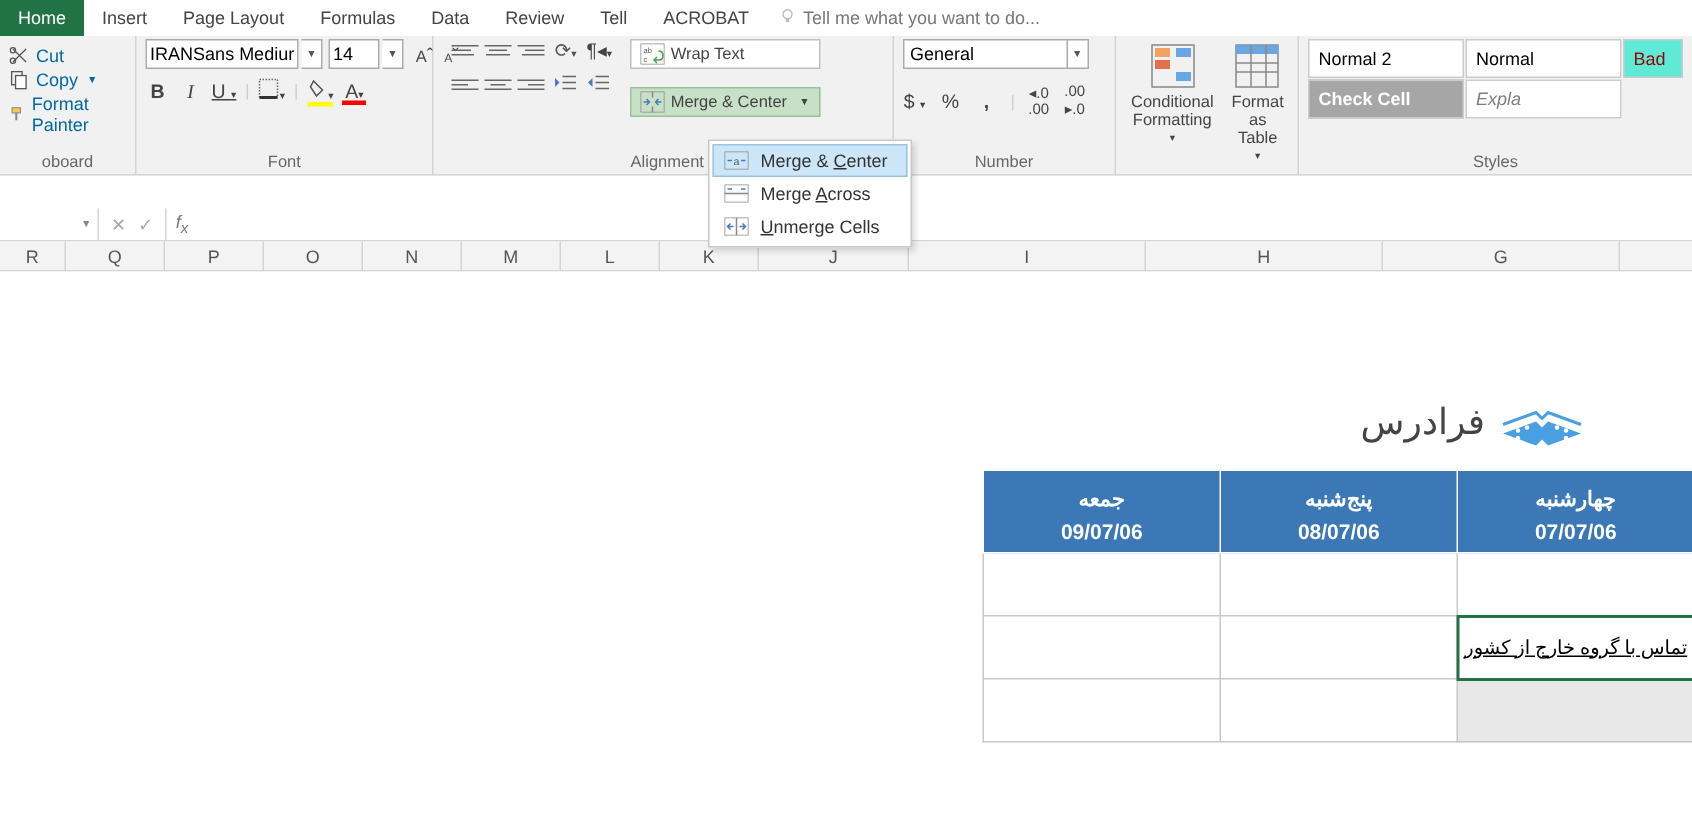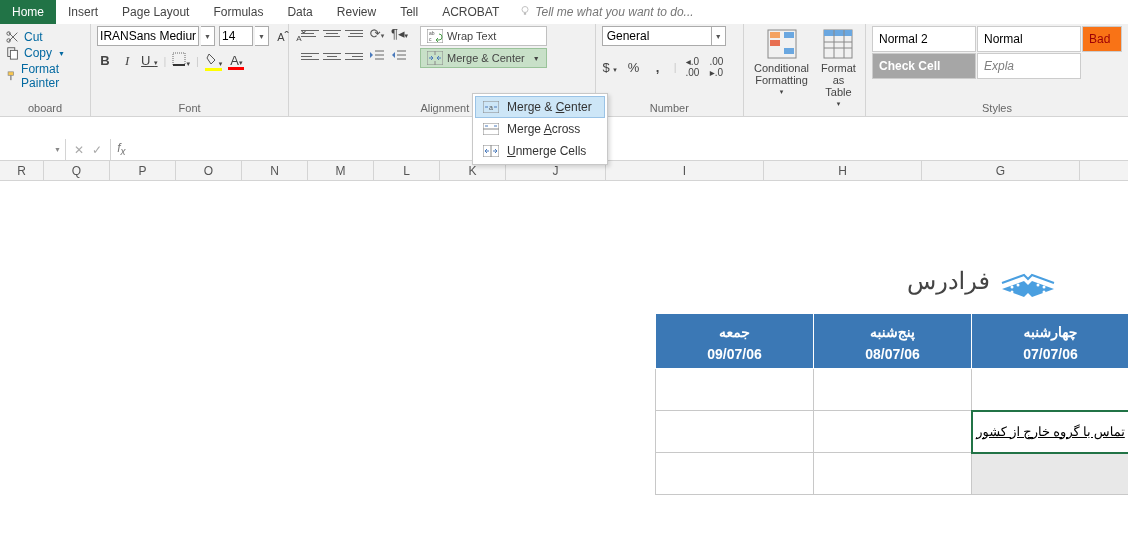--- a/index.html
+++ b/index.html
@@ -2,21 +2,21 @@
 <html><head>
 <meta charset="utf-8">
 <style>
 * { margin: 0; padding: 0; box-sizing: border-box; font-family: 'Segoe UI', Tahoma, sans-serif; }
 body { background: #fff; width: 1128px; height: 549px; overflow: hidden; position: relative; }
 
 
 .ribbon-tabs { display: flex; background: #fff; height: 24px; align-items: center; font-size: 12px; }
 .ribbon-tab { padding: 3px 12px; color: #444; cursor: pointer; height: 24px; display: flex; align-items: center; }
 .ribbon-tab.active { background: #217346; color: #fff; }
-.tell-me { display: flex; color: #777; margin-left: 8px; gap: 4px; font-style: italic; }
+.tell-me { display: flex; color: #777; margin-left: 8px; gap: 4px; }
 .bulb-icon { width: 12px; height: 12px; }
 
 
 .ribbon-body { background: #f1f1f1; border-bottom: 1px solid #d4d4d4; height: 93px; display: flex; font-size: 11px; color: #444; }
 .ribbon-group { border-right: 1px solid #d4d4d4; padding: 2px 6px 0 6px; display: flex; flex-direction: column; justify-content: space-between; position: relative; }
 .group-label { text-align: center; font-size: 11px; color: #666; padding-bottom: 2px; }
 .group-content { flex: 1; display: flex; align-items: flex-start; gap: 4px; }
 
 
 .clipboard-list { display: flex; flex-direction: column; gap: 2px; padding-top: 4px; }
@@ -34,21 +34,21 @@
 .fb.italic { font-style: italic; font-family: 'Times New Roman', serif; }
 .fb.underline { text-decoration: underline; }
 .sup-a { font-size: 11px; }
 .sub-a { font-size: 8px; }
 .color-underline { position: absolute; bottom: -2px; left: 0; right: 0; height: 3px; }
 
 
 .align-grid { display: grid; grid-template-columns: repeat(3, 18px); gap: 4px; }
 .align-btn { width: 18px; height: 14px; cursor: pointer; display: flex; flex-direction: column; justify-content: center; gap: 2px; }
 .align-line { height: 1px; background: #666; }
-.wrap-merge { display: flex; flex-direction: column; gap: 2px; margin-left: 8px; }
+.wrap-merge { display: flex; flex-direction: column; gap: 12px; margin-left: 8px; }
 .wrap-btn { border: 1px solid #c0c0c0; background: #fff; padding: 2px 6px; display: flex; align-items: center; gap: 4px; font-size: 11px; cursor: pointer; }
 .wrap-btn.pressed { background: #c8e0c8; border-color: #9ac39a; }
 
 
 .merge-dropdown { position: absolute; top: 93px; left: 472px; width: 136px; background: #fff; border: 1px solid #c8c8c8; box-shadow: 2px 2px 4px rgba(0,0,0,0.15); z-index: 20; padding: 2px; }
 .merge-item { display: flex; align-items: center; gap: 8px; padding: 4px 8px; font-size: 12px; color: #333; cursor: pointer; }
 .merge-item.hover { background: #cde6f7; border: 1px solid #9ac3e6; padding: 3px 7px; }
 .merge-icon-sm { width: 16px; height: 12px; }
 .u-char { text-decoration: underline; }
 
@@ -60,21 +60,21 @@
 .big-btn { display: flex; flex-direction: column; align-items: center; gap: 2px; cursor: pointer; font-size: 11px; text-align: center; padding: 2px 4px; }
 .big-icon { width: 32px; height: 32px; }
 
 
 .styles-gallery { display: grid; grid-template-columns: repeat(2, 104px) 40px; grid-template-rows: 26px 26px; gap: 1px; }
 .style-cell { border: 1px solid #ccc; background: #fff; display: flex; align-items: center; padding: 0 6px; font-size: 12px; }
 .style-normal2 { color: #000; }
 .style-normal { color: #000; }
 .style-calc { background: #f2f2f2; color: #c65911; font-weight: bold; }
 .style-check { background: #a6a6a6; color: #fff; font-weight: bold; }
-.style-bad { background: #f97316; color: #9c0006; overflow: hidden; }
+.style-bad { background: #5eead4; color: #9c0006; overflow: hidden; }
 .style-expl { font-style: italic; color: #7f7f7f; overflow: hidden; }
 
 
 .fx-row { display: flex; align-items: center; height: 22px; border-bottom: 1px solid #d4d4d4; background: #fff; }
 .name-box { width: 66px; border-right: 1px solid #d4d4d4; padding: 0 4px; font-size: 12px; height: 100%; display: flex; align-items: center; }
 .fx-icons { display: flex; align-items: center; gap: 8px; padding: 0 8px; color: #aaa; font-size: 12px; border-right: 1px solid #d4d4d4; height: 100%; }
 .fx-label { font-style: italic; font-size: 12px; color: #777; padding: 0 6px; }
 
 
 .col-headers { display: flex; height: 20px; background: #f3f3f3; border-bottom: 1px solid #d4d4d4; font-size: 12px; color: #555; }

